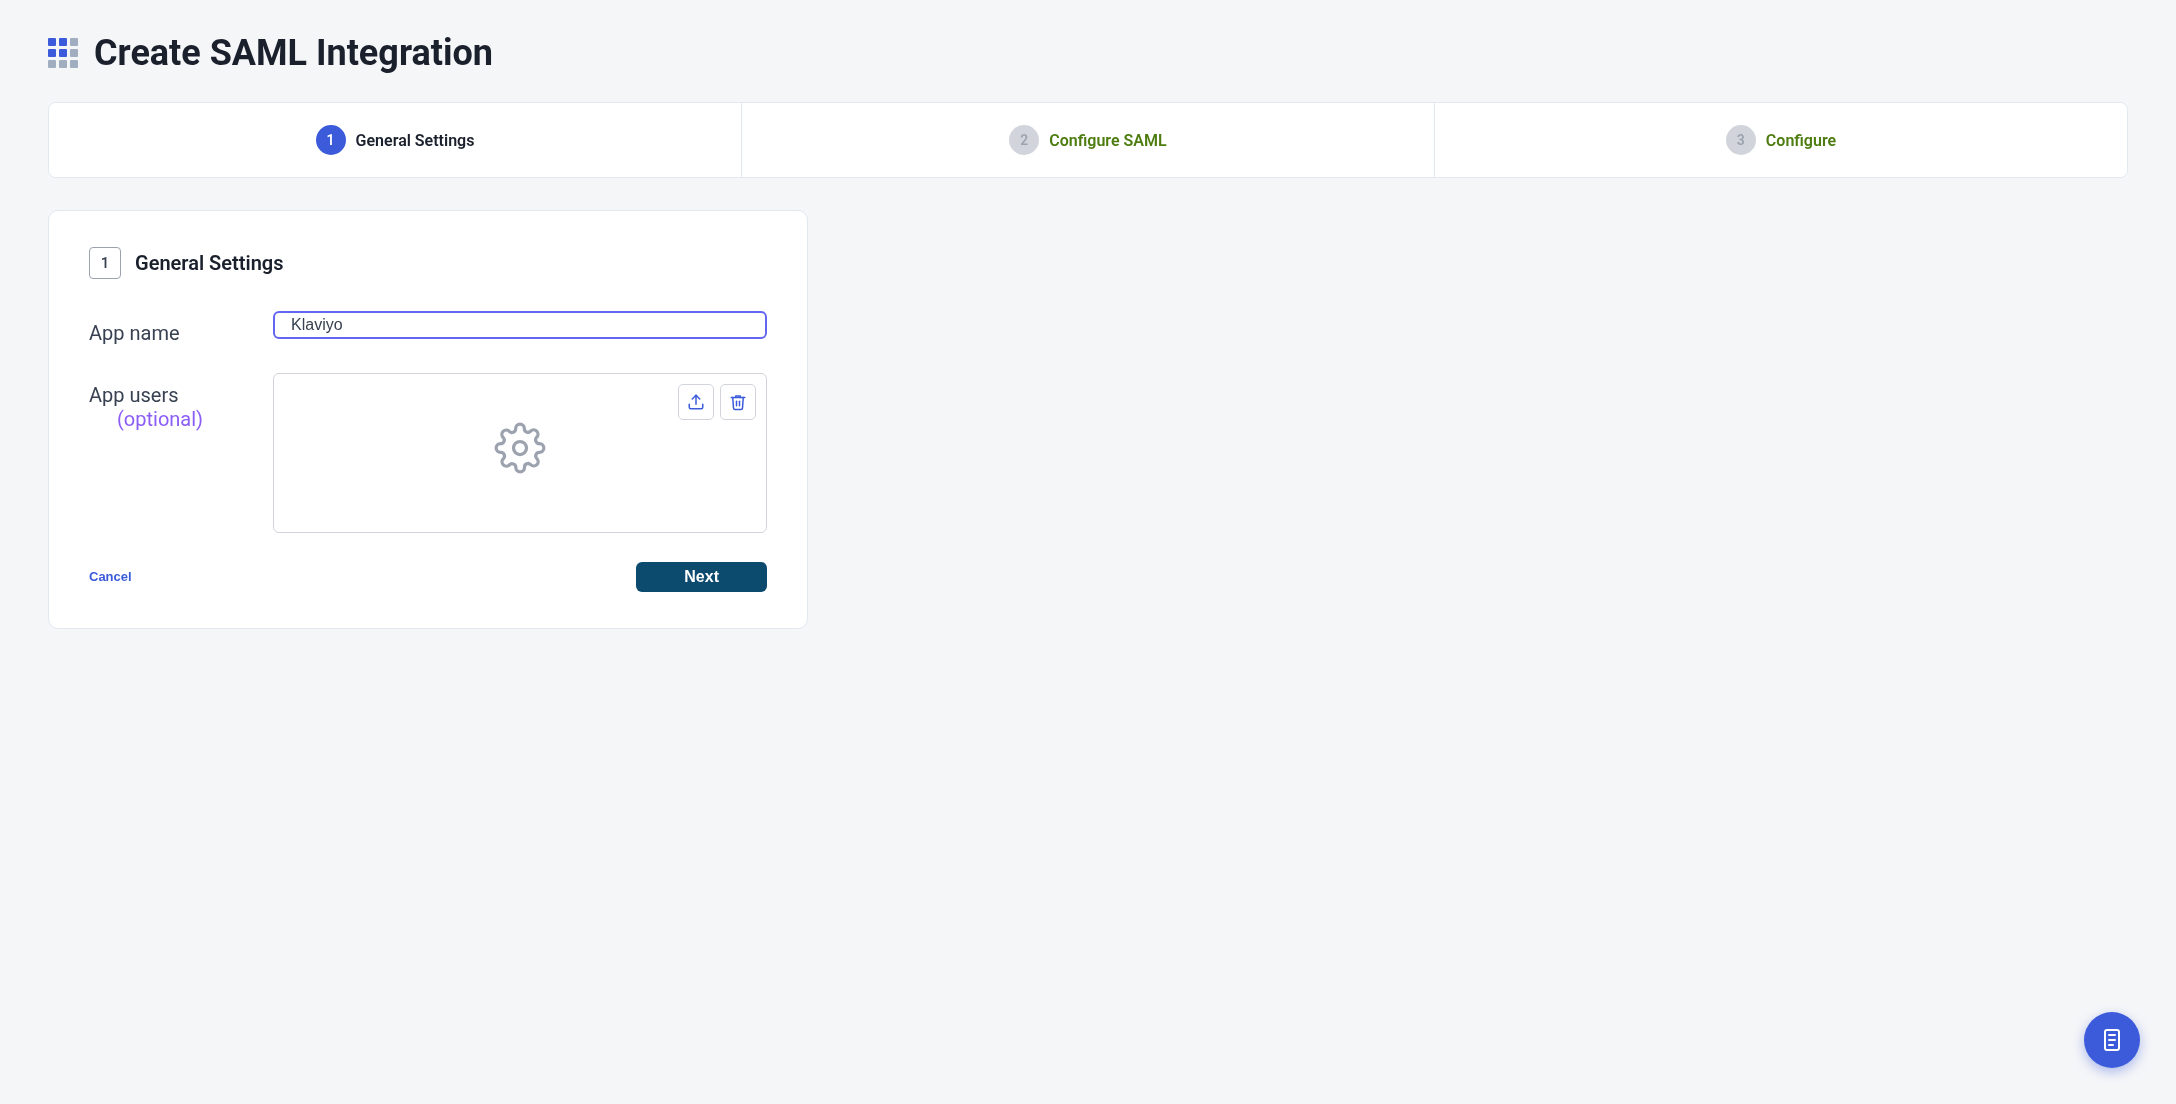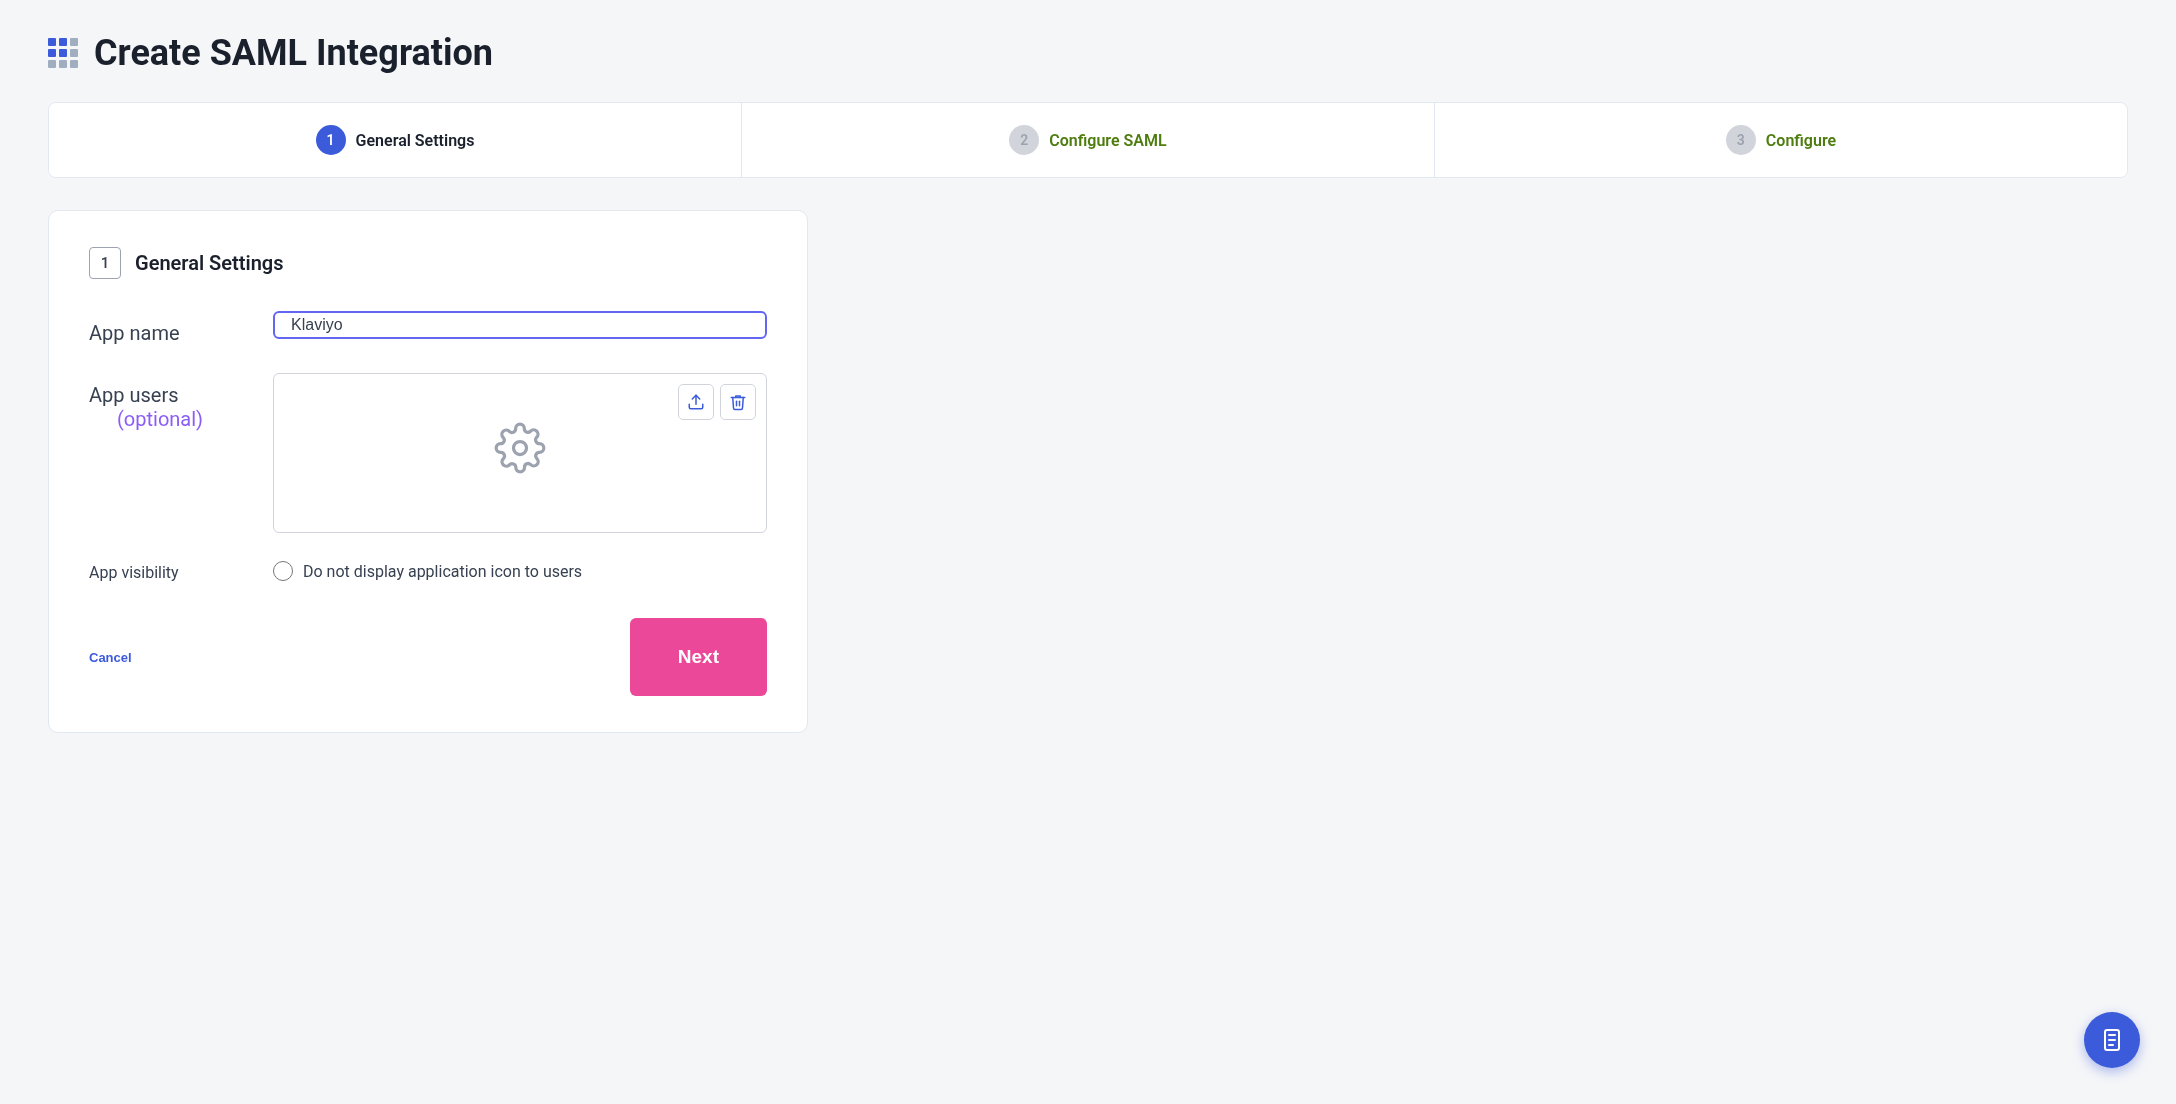--- a/index.html
+++ b/index.html
@@ -245,26 +245,26 @@
       background: none;
       border: none;
       color: #3b5bdb;
       font-size: 13px;
       font-weight: 600;
       cursor: pointer;
       padding: 8px 0;
     }
 
     .next-btn {
-      background: #ec4899;
+      background: #0c4a6e;
       color: white;
       border: none;
       border-radius: 6px;
-      padding: 28px 48px;
-      font-size: 19px;
+      padding: 6px 48px;
+      font-size: 16px;
       font-weight: 600;
       cursor: pointer;
     }
 
     
     .fab {
       position: fixed;
       bottom: 36px;
       right: 36px;
       width: 56px;
@@ -355,27 +355,20 @@
         <div class="gear-icon-placeholder">
           <svg width="52" height="52" viewBox="0 0 24 24" fill="none" stroke="#9ca3af" stroke-width="1.5" stroke-linecap="round" stroke-linejoin="round">
             <circle cx="12" cy="12" r="3"></circle>
             <path d="M19.4 15a1.65 1.65 0 0 0 .33 1.82l.06.06a2 2 0 0 1-2.83 2.83l-.06-.06a1.65 1.65 0 0 0-1.82-.33 1.65 1.65 0 0 0-1 1.51V21a2 2 0 0 1-4 0v-.09A1.65 1.65 0 0 0 9 19.4a1.65 1.65 0 0 0-1.82.33l-.06.06a2 2 0 0 1-2.83-2.83l.06-.06A1.65 1.65 0 0 0 4.68 15a1.65 1.65 0 0 0-1.51-1H3a2 2 0 0 1 0-4h.09A1.65 1.65 0 0 0 4.6 9a1.65 1.65 0 0 0-.33-1.82l-.06-.06a2 2 0 0 1 2.83-2.83l.06.06A1.65 1.65 0 0 0 9 4.68a1.65 1.65 0 0 0 1-1.51V3a2 2 0 0 1 4 0v.09a1.65 1.65 0 0 0 1 1.51 1.65 1.65 0 0 0 1.82-.33l.06-.06a2 2 0 0 1 2.83 2.83l-.06.06A1.65 1.65 0 0 0 19.4 9a1.65 1.65 0 0 0 1.51 1H21a2 2 0 0 1 0 4h-.09a1.65 1.65 0 0 0-1.51 1z"></path>
           </svg>
         </div>
       </div>
     </div>
   </div>
 
-  <div class="visibility-row">
-    <div class="visibility-label">App visibility</div>
-    <div class="checkbox-area">
-      <input type="radio" class="radio-input" style="">
-      <span class="checkbox-text">Do not display application icon to users</span>
-    </div>
-  </div>
 
   <div class="form-actions">
     <button class="cancel-btn">Cancel</button>
     <button class="next-btn">Next</button>
   </div>
 
 </div>
 
 <div class="fab">
   <svg width="24" height="24" viewBox="0 0 24 24" fill="none" stroke="white" stroke-width="2" stroke-linecap="round" stroke-linejoin="round">

